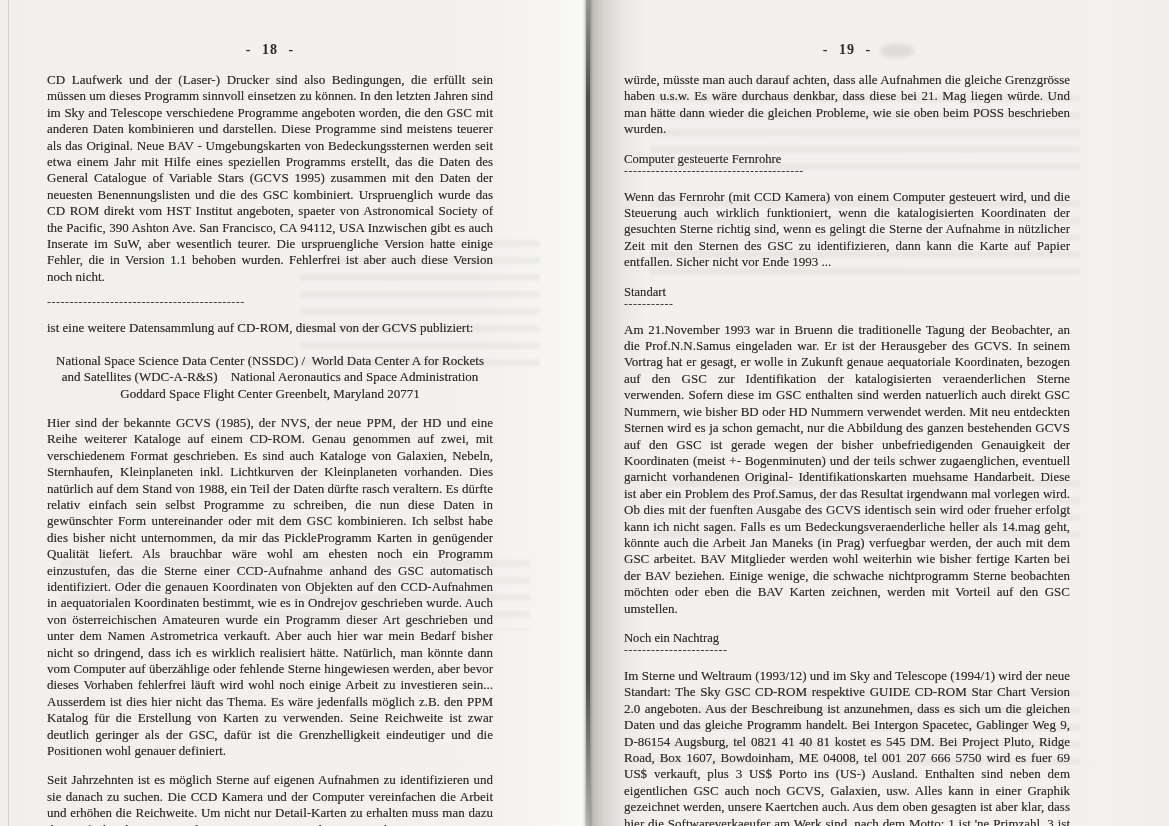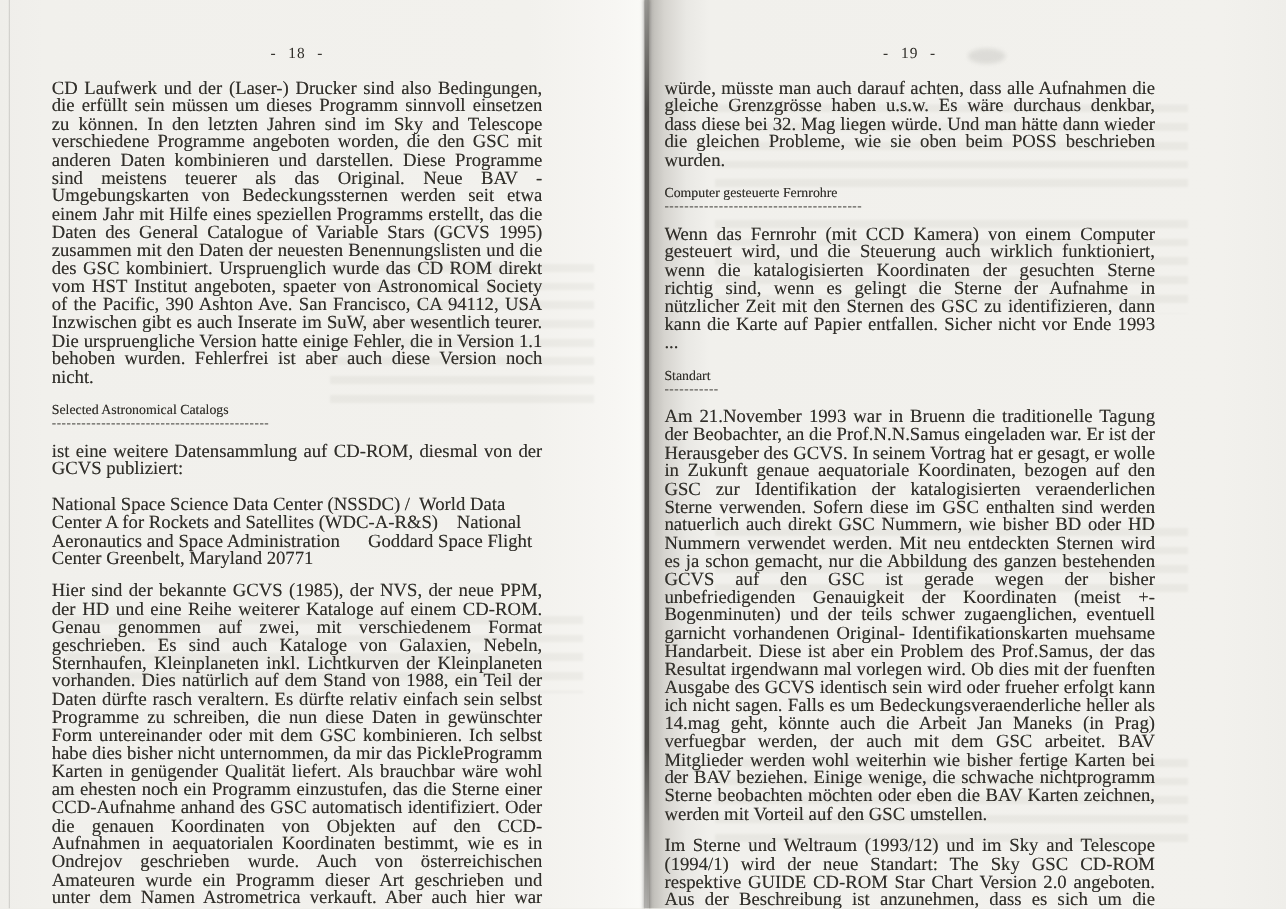--- a/index.html
+++ b/index.html
@@ -45,40 +45,40 @@
     filter: blur(1.2px);
     opacity: 0.55;
   }
   .page-content {
     position: absolute; top: 0; height: 826px; width: 446px;
     overflow: hidden;
     box-sizing: border-box;
     padding-top: 42px;
   }
   .content-left  { left: 47px; }
-  .content-right { left: 604px; }
+  .content-right { left: 624px; }
   .page-number {
     text-align: center;
     font-size: 14px;
-    font-weight: 400;
+    font-weight: 700;
     letter-spacing: 1px;
     word-spacing: 6px;
     margin: 0 0 14px 0;
     color: #2d2b26;
   }
   p.body-par {
     margin: 0 0 13px 0;
-    font-size: 17px;
+    font-size: 13px;
     line-height: 16.4px;
     text-align: justify;
     text-shadow: 0 0 0.5px rgba(49,47,42,0.55);
   }
   p.address-par {
     white-space: pre-wrap;
-    text-align: left;
+    text-align: center;
     margin-top: 16px;
   }
   .section-heading {
     margin: 10px 0 12px 0;
   }
   .section-heading .heading-text {
     font-size: 12.6px;
     line-height: 16px;
     text-shadow: 0 0 0.5px rgba(49,47,42,0.55);
     margin-top: 11px;
@@ -115,51 +115,54 @@
   <div class="bleed" style="left:650px; top:480px; width:430px; height:60px;"></div>
   <div class="bleed" style="left:650px; top:690px; width:430px; height:80px;"></div>
   <div class="smudge" style="left:880px; top:44px; width:34px; height:14px;"></div>
 
   <div class="page-content content-left">
     <div class="page-number">- 18 -</div>
 
     <p class="body-par">CD Laufwerk und der (Laser-) Drucker sind also Bedingungen, die erfüllt sein müssen um dieses Programm sinnvoll einsetzen zu können. In den letzten Jahren sind im Sky and Telescope verschiedene Programme angeboten worden, die den GSC mit anderen Daten kombinieren und darstellen. Diese Programme sind meistens teuerer als das Original. Neue BAV - Umgebungskarten von Bedeckungssternen werden seit etwa einem Jahr mit Hilfe eines speziellen Programms erstellt, das die Daten des General Catalogue of Variable Stars (GCVS 1995) zusammen mit den Daten der neuesten Benennungslisten und die des GSC kombiniert. Urspruenglich wurde das CD ROM direkt vom HST Institut angeboten, spaeter von Astronomical Society of the Pacific, 390 Ashton Ave. San Francisco, CA 94112, USA Inzwischen gibt es auch Inserate im SuW, aber wesentlich teurer. Die urspruengliche Version hatte einige Fehler, die in Version 1.1 behoben wurden. Fehlerfrei ist aber auch diese Version noch nicht.</p>
 
     <div class="section-heading">
-      <div class="heading-text">Selected Astronomical Catalogs</div>
       <div class="heading-rule">--------------------------------------------</div>
     </div>
 
     <p class="body-par">ist eine weitere Datensammlung auf CD-ROM, diesmal von der GCVS publiziert:</p>
 
     <p class="body-par address-par">National Space Science Data Center (NSSDC) /  World Data Center A for Rockets and Satellites (WDC-A-R&amp;S)    National Aeronautics and Space Administration      Goddard Space Flight Center Greenbelt, Maryland 20771</p>
 
     <p class="body-par">Hier sind der bekannte GCVS (1985), der NVS, der neue PPM, der HD und eine Reihe weiterer Kataloge auf einem CD-ROM. Genau genommen auf zwei, mit verschiedenem Format geschrieben. Es sind auch Kataloge von Galaxien, Nebeln, Sternhaufen, Kleinplaneten inkl. Lichtkurven der Kleinplaneten vorhanden. Dies natürlich auf dem Stand von 1988, ein Teil der Daten dürfte rasch veraltern. Es dürfte relativ einfach sein selbst Programme zu schreiben, die nun diese Daten in gewünschter Form untereinander oder mit dem GSC kombinieren. Ich selbst habe dies bisher nicht unternommen, da mir das PickleProgramm Karten in genügender Qualität liefert. Als brauchbar wäre wohl am ehesten noch ein Programm einzustufen, das die Sterne einer CCD-Aufnahme anhand des GSC automatisch identifiziert. Oder die genauen Koordinaten von Objekten auf den CCD-Aufnahmen in aequatorialen Koordinaten bestimmt, wie es in Ondrejov geschrieben wurde. Auch von österreichischen Amateuren wurde ein Programm dieser Art geschrieben und unter dem Namen Astrometrica verkauft. Aber auch hier war mein Bedarf bisher nicht so dringend, dass ich es wirklich realisiert hätte. Natürlich, man könnte dann vom Computer auf überzählige oder fehlende Sterne hingewiesen werden, aber bevor dieses Vorhaben fehlerfrei läuft wird wohl noch einige Arbeit zu investieren sein... Ausserdem ist dies hier nicht das Thema. Es wäre jedenfalls möglich z.B. den PPM Katalog für die Erstellung von Karten zu verwenden. Seine Reichweite ist zwar deutlich geringer als der GSC, dafür ist die Grenzhelligkeit eindeutiger und die Positionen wohl genauer definiert.</p>
 
 
     <p class="body-par">Seit Jahrzehnten ist es möglich Sterne auf eigenen Aufnahmen zu identifizieren und sie danach zu suchen. Die CCD Kamera und der Computer vereinfachen die Arbeit und erhöhen die Reichweite. Um nicht nur Detail-Karten zu erhalten muss man dazu die Aufnahmebrennweite der geringen Grösse der CCD Chips anpassen. Das mosaikartige Zusammensetzen der Aufnahmen ist natürlich möglich. Man stellt aber bald fest, dass die dabei entstehende Datenmenge schnell so umfangreich wird, dass die Kosten, diese Daten zu speichern, den Etat von Amateuren sprengen. Auch der Drucker wird zu klein, selbst bei einer Auflösung von 600 dpi kommt man noch nicht irre weit. Einen elektrostatischen Plotter für A0 Format hat selten jemand. Wenn man einen ernsthaften Versuch in diese Richtung machen</p>
   </div>
 
   <div class="page-content content-right">
     <div class="page-number">- 19 -</div>
 
-    <p class="body-par">würde, müsste man auch darauf achten, dass alle Aufnahmen die gleiche Grenzgrösse haben u.s.w. Es wäre durchaus denkbar, dass diese bei 32. Mag liegen würde. Und man hätte dann wieder die gleichen Probleme, wie sie oben beim POSS beschrieben wurden.</p>
+    <p class="body-par">würde, müsste man auch darauf achten, dass alle Aufnahmen die gleiche Grenzgrösse haben u.s.w. Es wäre durchaus denkbar, dass diese bei 21. Mag liegen würde. Und man hätte dann wieder die gleichen Probleme, wie sie oben beim POSS beschrieben wurden.</p>
 
     <div class="section-heading">
       <div class="heading-text">Computer gesteuerte Fernrohre</div>
       <div class="heading-rule">----------------------------------------</div>
     </div>
 
     <p class="body-par">Wenn das Fernrohr (mit CCD Kamera) von einem Computer gesteuert wird, und die Steuerung auch wirklich funktioniert, wenn die katalogisierten Koordinaten der gesuchten Sterne richtig sind, wenn es gelingt die Sterne der Aufnahme in nützlicher Zeit mit den Sternen des GSC zu identifizieren, dann kann die Karte auf Papier entfallen. Sicher nicht vor Ende 1993 ...</p>
 
     <div class="section-heading">
       <div class="heading-text">Standart</div>
       <div class="heading-rule">-----------</div>
     </div>
 
     <p class="body-par">Am 21.November 1993 war in Bruenn die traditionelle Tagung der Beobachter, an die Prof.N.N.Samus eingeladen war. Er ist der Herausgeber des GCVS. In seinem Vortrag hat er gesagt, er wolle in Zukunft genaue aequatoriale Koordinaten, bezogen auf den GSC zur Identifikation der katalogisierten veraenderlichen Sterne verwenden. Sofern diese im GSC enthalten sind werden natuerlich auch direkt GSC Nummern, wie bisher BD oder HD Nummern verwendet werden. Mit neu entdeckten Sternen wird es ja schon gemacht, nur die Abbildung des ganzen bestehenden GCVS auf den GSC ist gerade wegen der bisher unbefriedigenden Genauigkeit der Koordinaten (meist +- Bogenminuten) und der teils schwer zugaenglichen, eventuell garnicht vorhandenen Original- Identifikationskarten muehsame Handarbeit. Diese ist aber ein Problem des Prof.Samus, der das Resultat irgendwann mal vorlegen wird. Ob dies mit der fuenften Ausgabe des GCVS identisch sein wird oder frueher erfolgt kann ich nicht sagen. Falls es um Bedeckungsveraenderliche heller als 14.mag geht, könnte auch die Arbeit Jan Maneks (in Prag) verfuegbar werden, der auch mit dem GSC arbeitet. BAV Mitglieder werden wohl weiterhin wie bisher fertige Karten bei der BAV beziehen. Einige wenige, die schwache nichtprogramm Sterne beobachten möchten oder eben die BAV Karten zeichnen, werden mit Vorteil auf den GSC umstellen.</p>
 
+    <div class="section-heading">
+      <div class="heading-text">Noch ein Nachtrag</div>
+      <div class="heading-rule">-----------------------</div>
+    </div>
 
     <p class="body-par">Im Sterne und Weltraum (1993/12) und im Sky and Telescope (1994/1) wird der neue Standart: The Sky GSC CD-ROM respektive GUIDE CD-ROM Star Chart Version 2.0 angeboten. Aus der Beschreibung ist anzunehmen, dass es sich um die gleichen Daten und das gleiche Programm handelt. Bei Intergon Spacetec, Gablinger Weg 9, D-86154 Augsburg, tel 0821 41 40 81 kostet es 545 DM. Bei Project Pluto, Ridge Road, Box 1607, Bowdoinham, ME 04008, tel 001 207 666 5750 wird es fuer 69 US$ verkauft, plus 3 US$ Porto ins (US-) Ausland. Enthalten sind neben dem eigentlichen GSC auch noch GCVS, Galaxien, usw. Alles kann in einer Graphik gezeichnet werden, unsere Kaertchen auch. Aus dem oben gesagten ist aber klar, dass hier die Softwareverkaeufer am Werk sind, nach dem Motto: 1 ist 'ne Primzahl, 3 ist 'ne Primzahl ... alle ungeraden Zahlen sind Primzahlen!</p>
 
   </div>
 
 </div>
 
 </body></html>

